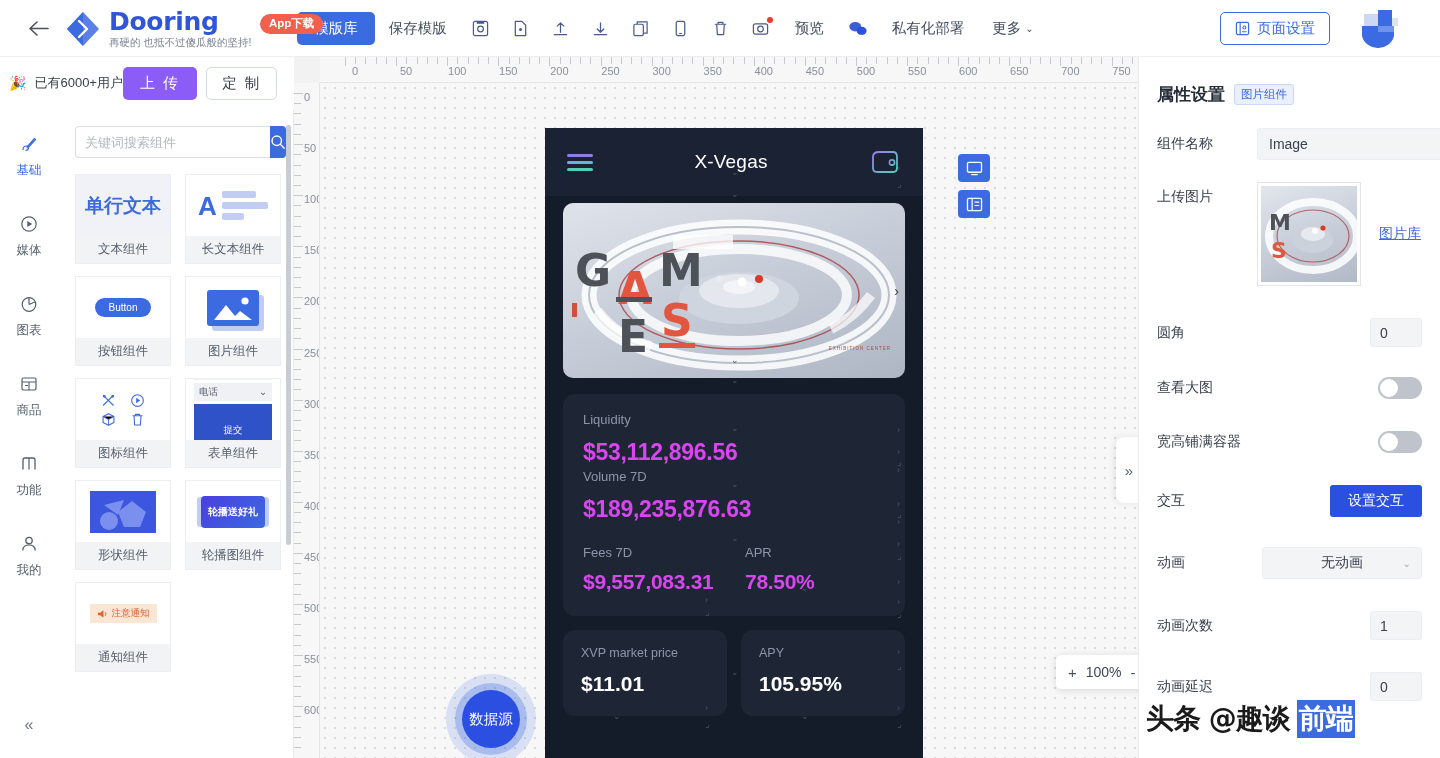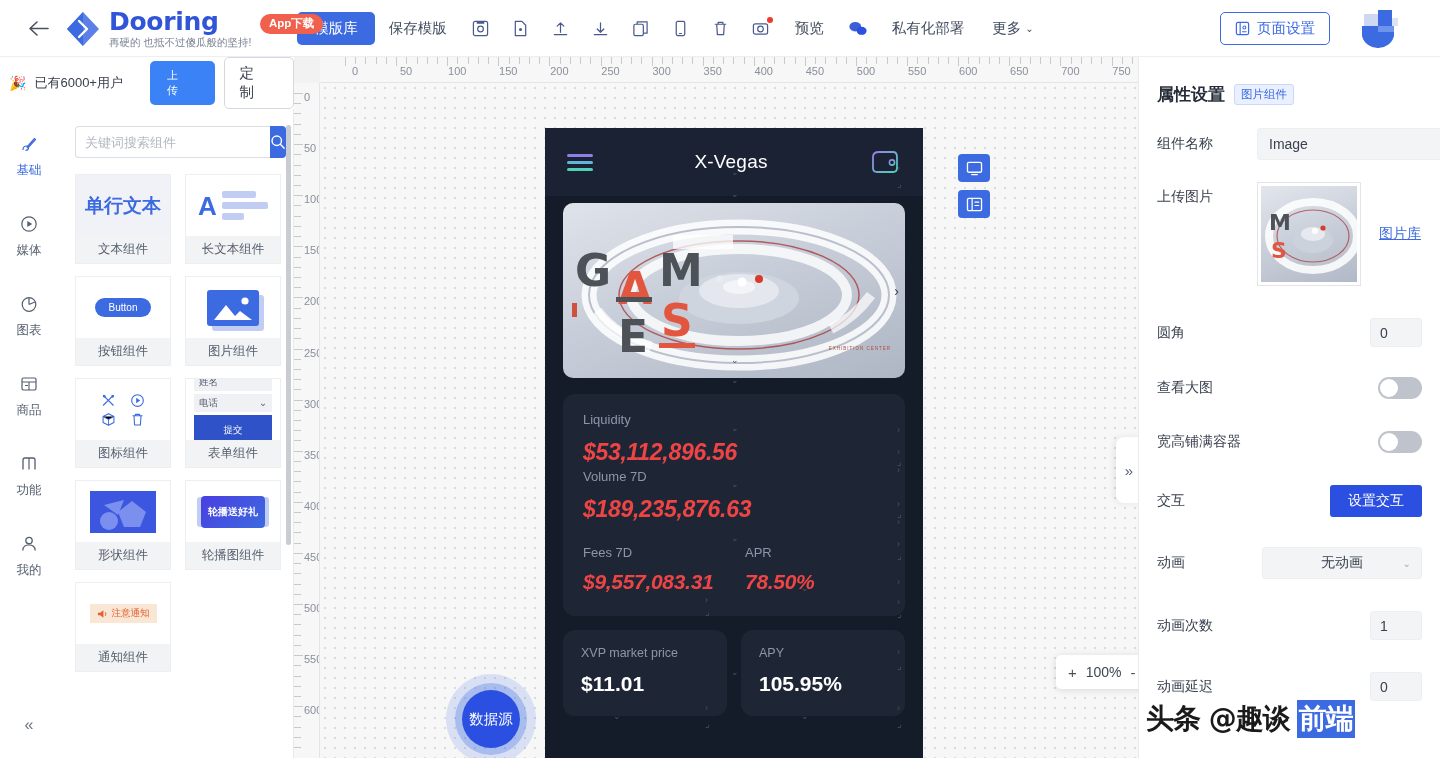--- a/index.html
+++ b/index.html
@@ -60,22 +60,22 @@
   .avatar-logo { position: absolute; right: 32px; top: 8px; width: 58px; height: 42px; cursor: pointer; }
 
   
   .left-promo {
     position: absolute; top: 57px; left: 0; width: 294px; height: 52px;
     display: flex; align-items: center; background: #fff; z-index: 20;
   }
   .promo-text { font-size: 13px; color: #39404e; margin-left: 8px; white-space: nowrap; }
   .promo-emoji { margin-left: 9px; font-size: 14px; }
   .btn-upload {
-    margin-left: 27px; background: #3b82f6; color: #fff; border-radius: 5px;
-    font-size: 11px; padding: 7px 17px; cursor: pointer; letter-spacing: 2px;
+    margin-left: 0; background: #8b5cf6; color: #fff; border-radius: 5px;
+    font-size: 15px; padding: 7px 17px; cursor: pointer; letter-spacing: 2px;
   }
   .btn-custom {
     margin-left: 9px; background: #fff; color: #39404e; border: 1px solid #d4d8e0;
     border-radius: 5px; font-size: 14.5px; padding: 6px 15px; cursor: pointer; letter-spacing: 2px;
   }
 
   .rail {
     position: absolute; top: 109px; left: 0; width: 58px; height: 649px;
     background: #fff; display: flex; flex-direction: column;
     align-items: center; padding-top: 26px; z-index: 20;
@@ -134,21 +134,21 @@
   .t-bars { display: flex; flex-direction: column; gap: 4px; }
   .bar { height: 7px; border-radius: 2px; background: #c2cdf4; }
   .t-btn {
     background: #3c6ae0; color: #fff; font-size: 10px; border-radius: 11px;
     padding: 4px 14px;
   }
   .t-img { width: 52px; height: 36px; background: #3c6ae0; border-radius: 3px; position: relative; box-shadow: 5px 5px 0 0 #c2cdf4; }
   .t-icons { display: grid; grid-template-columns: 1fr 1fr; gap: 4px 14px; color: #3c6ae0; font-size: 13px; }
   .t-form { width: 78px; display: flex; flex-direction: column; gap: 3px; }
   .t-form .f { background: #f0f1f4; font-size: 9.5px; color: #555e6e; padding: 2.5px 5px; display: flex; justify-content: space-between; }
-  .t-form .s { background: #3052c8; color: #fff; font-size: 9.5px; text-align: center; padding: 9px 0; }
+  .t-form .s { background: #3052c8; color: #fff; font-size: 9.5px; text-align: center; padding: 20px 0; }
   .t-carousel {
     width: 64px; height: 32px; border-radius: 4px; color: #fff; font-size: 10px; font-weight: bold;
     background: linear-gradient(135deg,#4a3ee0,#3c6ae0); display: flex; align-items: center;
     justify-content: center; box-shadow: -5px 0 0 -1px #c2cdf4, 5px 0 0 -1px #c2cdf4;
   }
   .t-shape { width: 66px; height: 42px; background: #3c56e0; position: relative; overflow: hidden; }
   .t-notice { background: #fae6d4; color: #e06030; font-size: 9.5px; padding: 3px 7px; display: flex; align-items: center; gap: 4px; }
 
   
   .canvas-wrap {
@@ -198,21 +198,21 @@
   .hero-letters { position: absolute; inset: 0; }
   .hl { position: absolute; font-weight: bold; font-family: "DejaVu Sans", sans-serif; }
   .hero-chev { position: absolute; right: 6px; top: 50%; transform: translateY(-50%); color: #3a3f48; font-size: 14px; }
   .hero-caption { position: absolute; right: 14px; bottom: 26px; font-size: 4.5px; letter-spacing: 1px; color: #b04a3c; line-height: 6px; text-align: right; }
 
   .stat-card {
     margin: 16px 18px 0 18px; background: #1c2troop; border-radius: 12px;
   }
   .stat-card { background: #1e2636; border-radius: 12px; padding: 18px 20px 22px 20px; }
   .stat-label { color: #8d96a8; font-size: 13px; }
-  .stat-value { color: #ef4444; font-size: 23px; font-weight: bold; margin-top: 12px; letter-spacing: -0.3px; font-style: italic; }
+  .stat-value { color: #d946ef; font-size: 23px; font-weight: bold; margin-top: 12px; letter-spacing: -0.3px; }
   .stat-row2 { display: flex; margin-top: 22px; }
   .stat-col { flex: 1; }
   .stat-col.second { padding-left: 22px; }
   .stat-col .stat-value { font-size: 21px; margin-top: 10px; }
 
   .bottom-cards { display: flex; gap: 14px; margin: 14px 18px 0 18px; }
   .mini-card { flex: 1; background: #1e2636; border-radius: 12px; padding: 16px 18px 20px 18px; }
   .mini-label { color: #8d96a8; font-size: 12.5px; }
   .mini-value { color: #fff; font-size: 21px; font-weight: bold; margin-top: 12px; }
 

